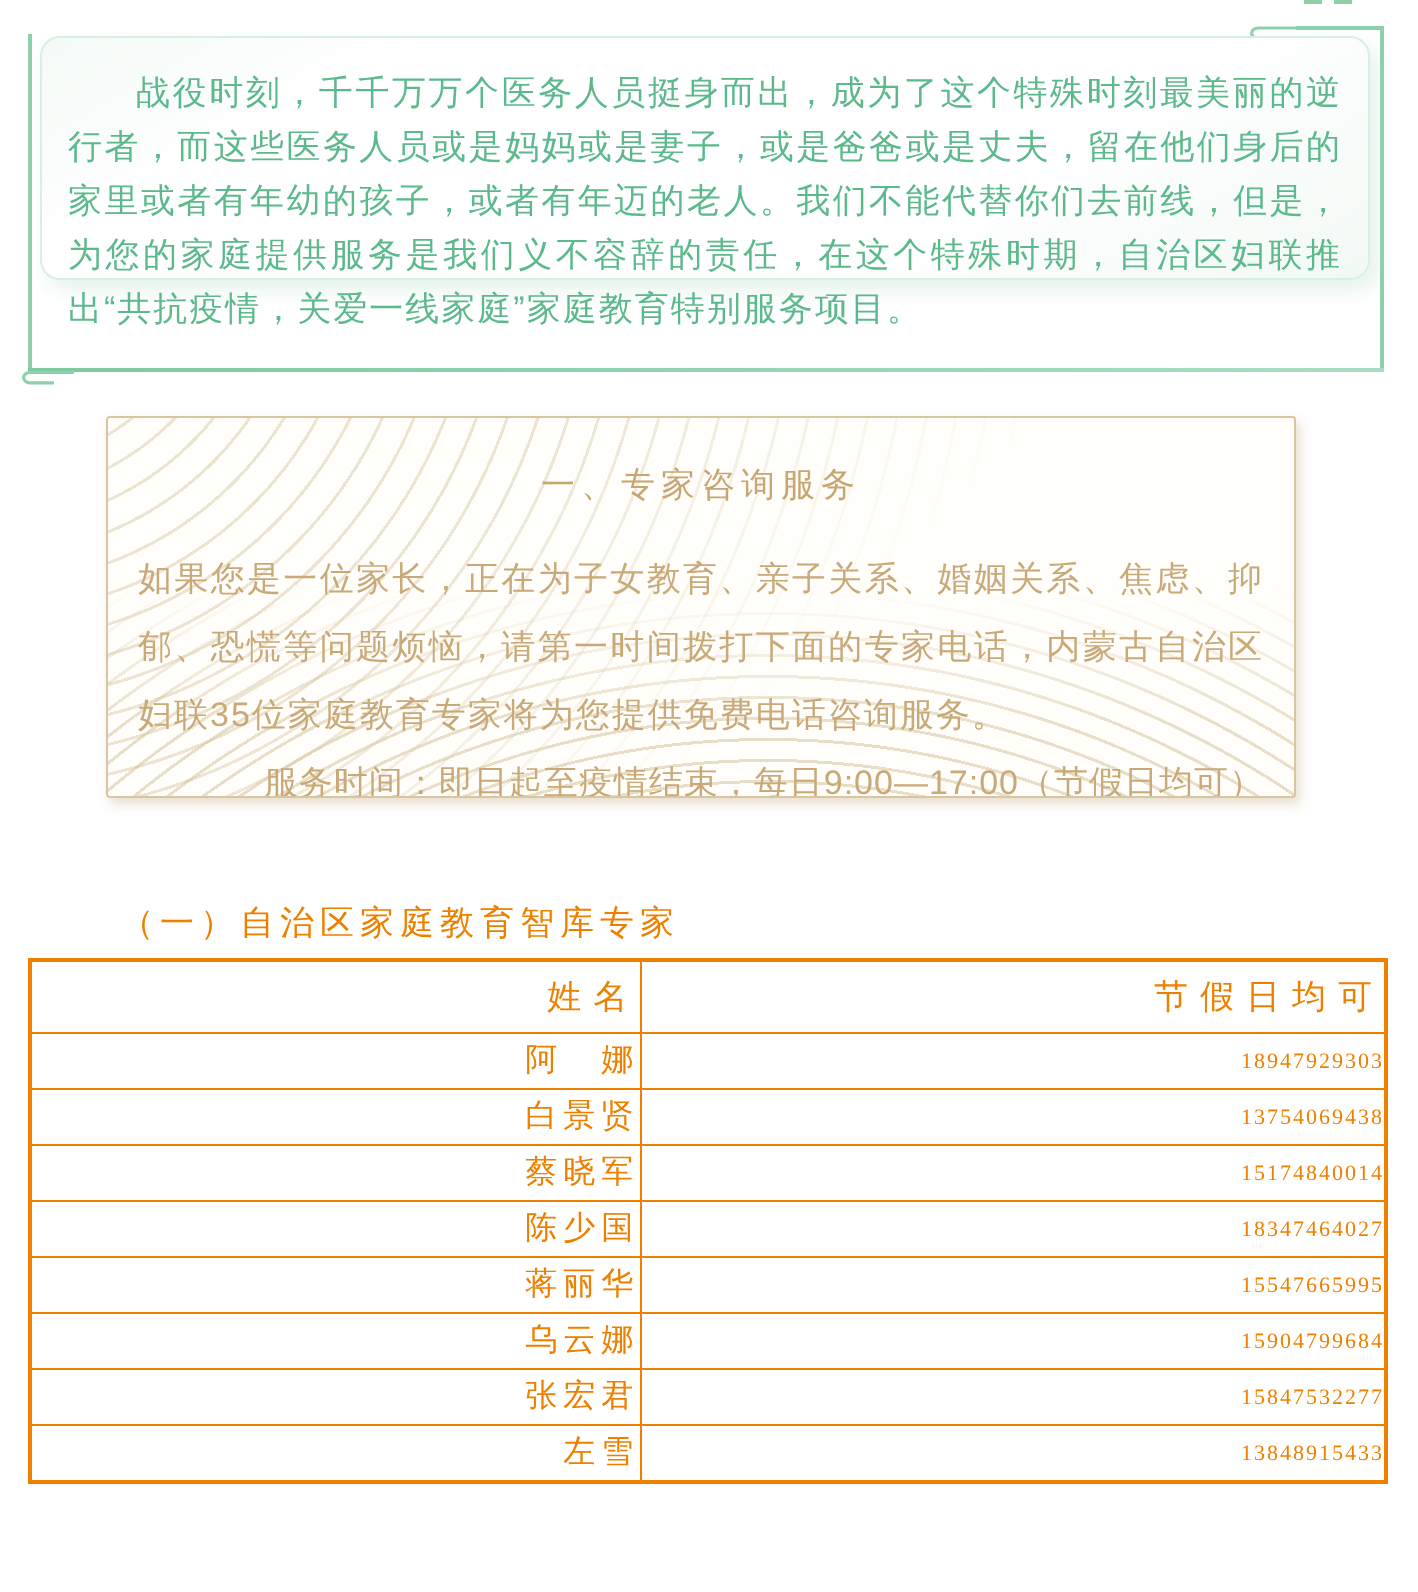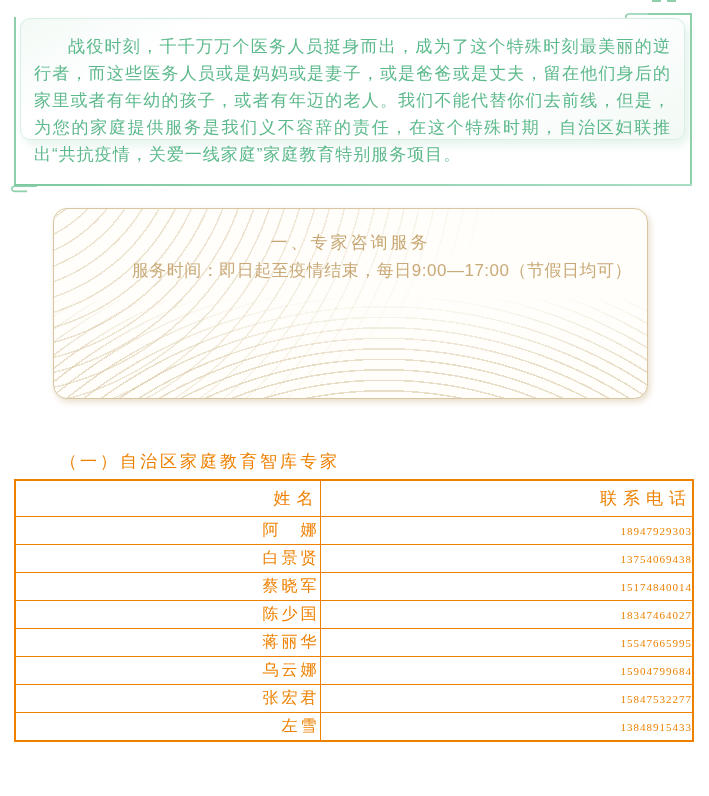--- a/index.html
+++ b/index.html
@@ -29,21 +29,21 @@
     padding:14px 13px 8px 13px;
   }
   .hero-card p {
     margin:0; color:#5cb98b; font-size:17px; line-height:27px;
     text-align:justify; text-indent:2em; letter-spacing:1px;
   }
 
   
   .service-box {
     position:absolute; left:53px; top:208px; width:595px; height:191px;
-    box-sizing:border-box; border:1px solid #d9c6a1; border-radius:14px;
+    box-sizing:border-box; border:1px solid #d9c6a1; border-radius:2px;
     background:#fffefa; box-shadow:2px 3px 6px rgba(205,185,145,.45);
     overflow:hidden;
   }
   .arc { position:absolute; inset:0; pointer-events:none; }
   .arc-tl {
     background:repeating-radial-gradient(circle at -60px -90px,
       rgba(214,196,158,0) 0 13px, rgba(214,196,158,.45) 13px 14.5px);
     -webkit-mask-image:linear-gradient(135deg,#000 28%,transparent 60%);
             mask-image:linear-gradient(135deg,#000 28%,transparent 60%);
   }
@@ -107,33 +107,34 @@
   </svg>
   <div class="hero-card">
     <p>战役时刻，千千万万个医务人员挺身而出，成为了这个特殊时刻最美丽的逆行者，而这些医务人员或是妈妈或是妻子，或是爸爸或是丈夫，留在他们身后的家里或者有年幼的孩子，或者有年迈的老人。我们不能代替你们去前线，但是，为您的家庭提供服务是我们义不容辞的责任，在这个特殊时期，自治区妇联推出“共抗疫情，关爱一线家庭”家庭教育特别服务项目。</p>
   </div>
 </section>
 
 <section class="service-box">
   <div class="arc arc-tl"></div>
   <div class="arc arc-br"></div>
   <h2 class="service-title">一、专家咨询服务</h2>
+  <p class="service-body">如果您是一位家长，正在为子女教育、亲子关系、婚姻关系、焦虑、抑郁、恐慌等问题烦恼，请第一时间拨打下面的专家电话，内蒙古自治区妇联35位家庭教育专家将为您提供免费电话咨询服务。</p>
   <p class="service-schedule">服务时间：即日起至疫情结束，每日9:00—17:00（节假日均可）</p>
 </section>
 
 <h3 class="experts-title">（一）自治区家庭教育智库专家</h3>
 <table class="experts">
   <colgroup>
       <col class="c1">
       <col class="c2">
     </colgroup>
   <thead>
     <tr>
       <th>姓名</th>
-      <th>联系电话</th>
+      <th>节假日均可</th>
     </tr>
   </thead>
   <tbody>
       <tr>
         <td class="name-cell">阿　娜</td>
         <td class="phone-cell">18947929303</td>
       </tr>
       <tr>
         <td class="name-cell">白景贤</td>
         <td class="phone-cell">13754069438</td>

